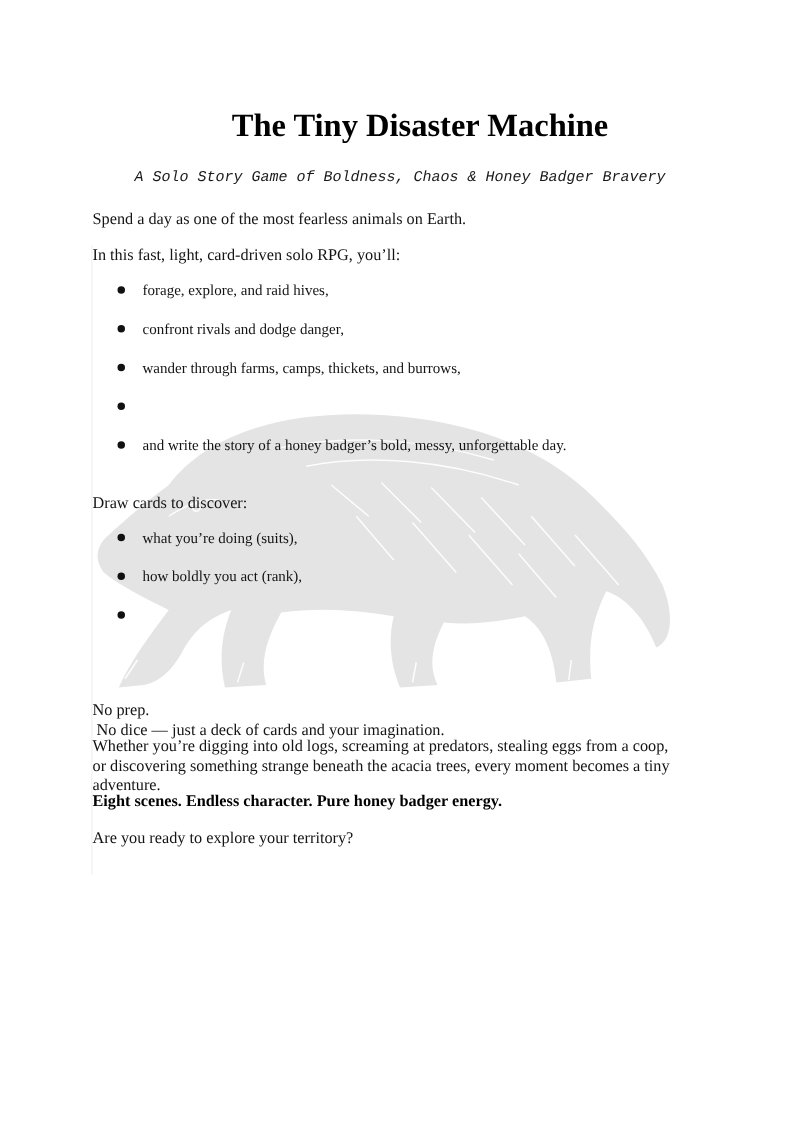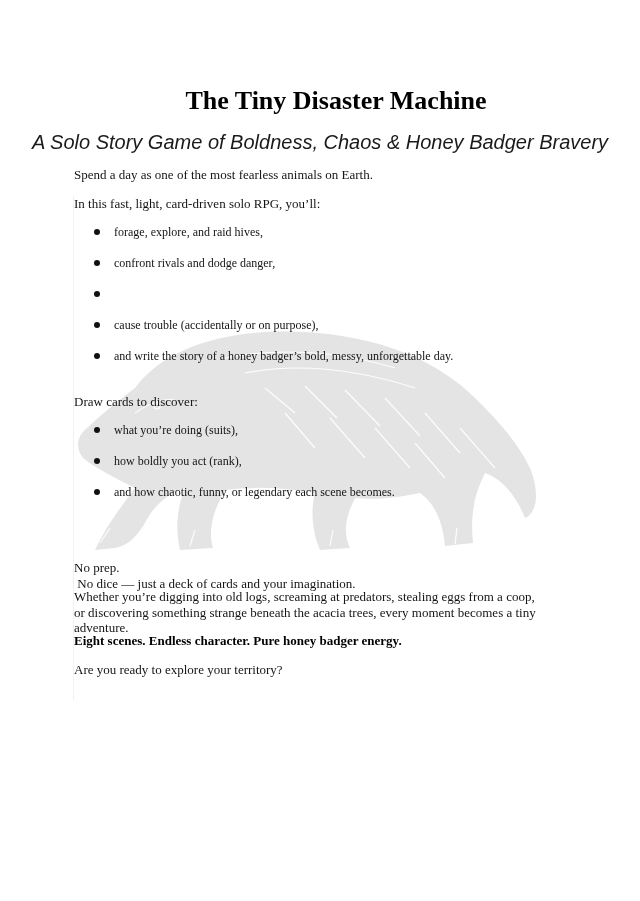--- a/index.html
+++ b/index.html
@@ -49,23 +49,23 @@
       color: #000;
       margin: 0;
       z-index: 1;
     }
     .subtitle {
       position: absolute;
       left: 0;
       width: 640px;
       top: 132px;
       text-align: center;
-      font-family: Liberation Sans, sans-serif;
+      font-family: Liberation Mono, monospace;
       font-style: italic;
-      font-size: 20px;
+      font-size: 12px;
       line-height: 20px;
       color: #1a1a1a;
       margin: 0;
       z-index: 1;
     }
     .p {
       position: absolute;
       left: 74px;
       font-size: 13px;
       line-height: 15.5px;
@@ -161,39 +161,39 @@
   <p class="p" style="top:167px;">Spend a day as one of the most fearless animals on Earth.</p>
   <p class="p" style="top:196px;">In this fast, light, card-driven solo RPG, you’ll:</p>
 
   <div class="bullet" style="top:225px;">
     <span class="dot"></span><span>forage, explore, and raid hives,</span>
   </div>
   <div class="bullet" style="top:256px;">
     <span class="dot"></span><span>confront rivals and dodge danger,</span>
   </div>
   <div class="bullet" style="top:287px;">
+    <span class="dot"></span><span>wander through farms, camps, thickets, and burrows,</span>
+  </div>
+  <div class="bullet" style="top:318px;">
     <span class="dot"></span>
-  </div>
-  <div class="bullet" style="top:318px;">
-    <span class="dot"></span><span>cause trouble (accidentally or on purpose),</span>
   </div>
   <div class="bullet" style="top:349px;">
     <span class="dot"></span><span>and write the story of a honey badger’s bold, messy, unforgettable day.</span>
   </div>
 
   <p class="p" style="top:394px;">Draw cards to discover:</p>
 
   <div class="bullet" style="top:423px;">
     <span class="dot"></span><span>what you’re doing (suits),</span>
   </div>
   <div class="bullet" style="top:454px;">
     <span class="dot"></span><span>how boldly you act (rank),</span>
   </div>
   <div class="bullet" style="top:485px;">
-    <span class="dot"></span><span>and how chaotic, funny, or legendary each scene becomes.</span>
+    <span class="dot"></span>
   </div>
 
   <div class="p" style="top:529px; white-space:pre;">
     <span class="line">No prep.</span><span class="line"> No dice — just a deck of cards and your imagination.</span>
   </div>
 
   <p class="p wrap" style="top:589px;">Whether you’re digging into old logs, screaming at predators, stealing eggs from a coop, or discovering something strange beneath the acacia trees, every moment becomes a tiny adventure.</p>
 
   <p class="p bold" style="top:633px;">Eight scenes. Endless character. Pure honey badger energy.</p>
 

